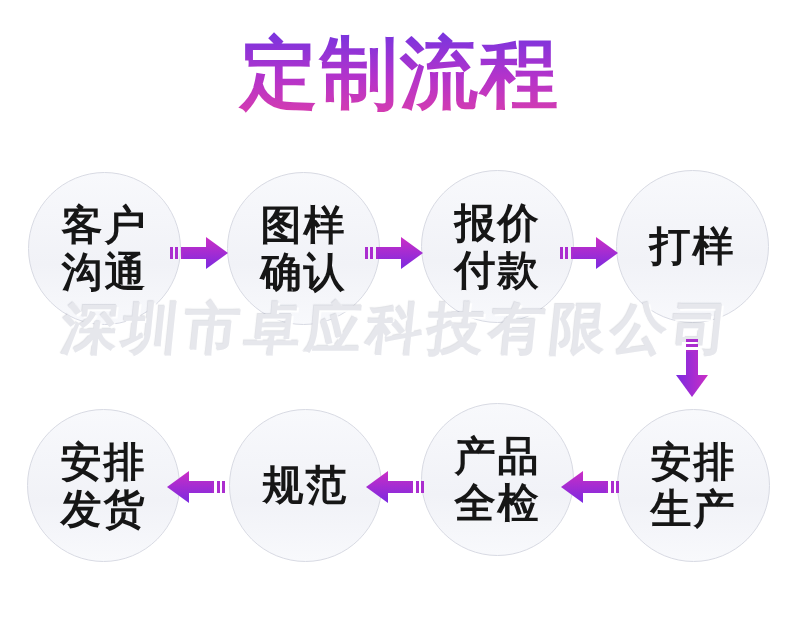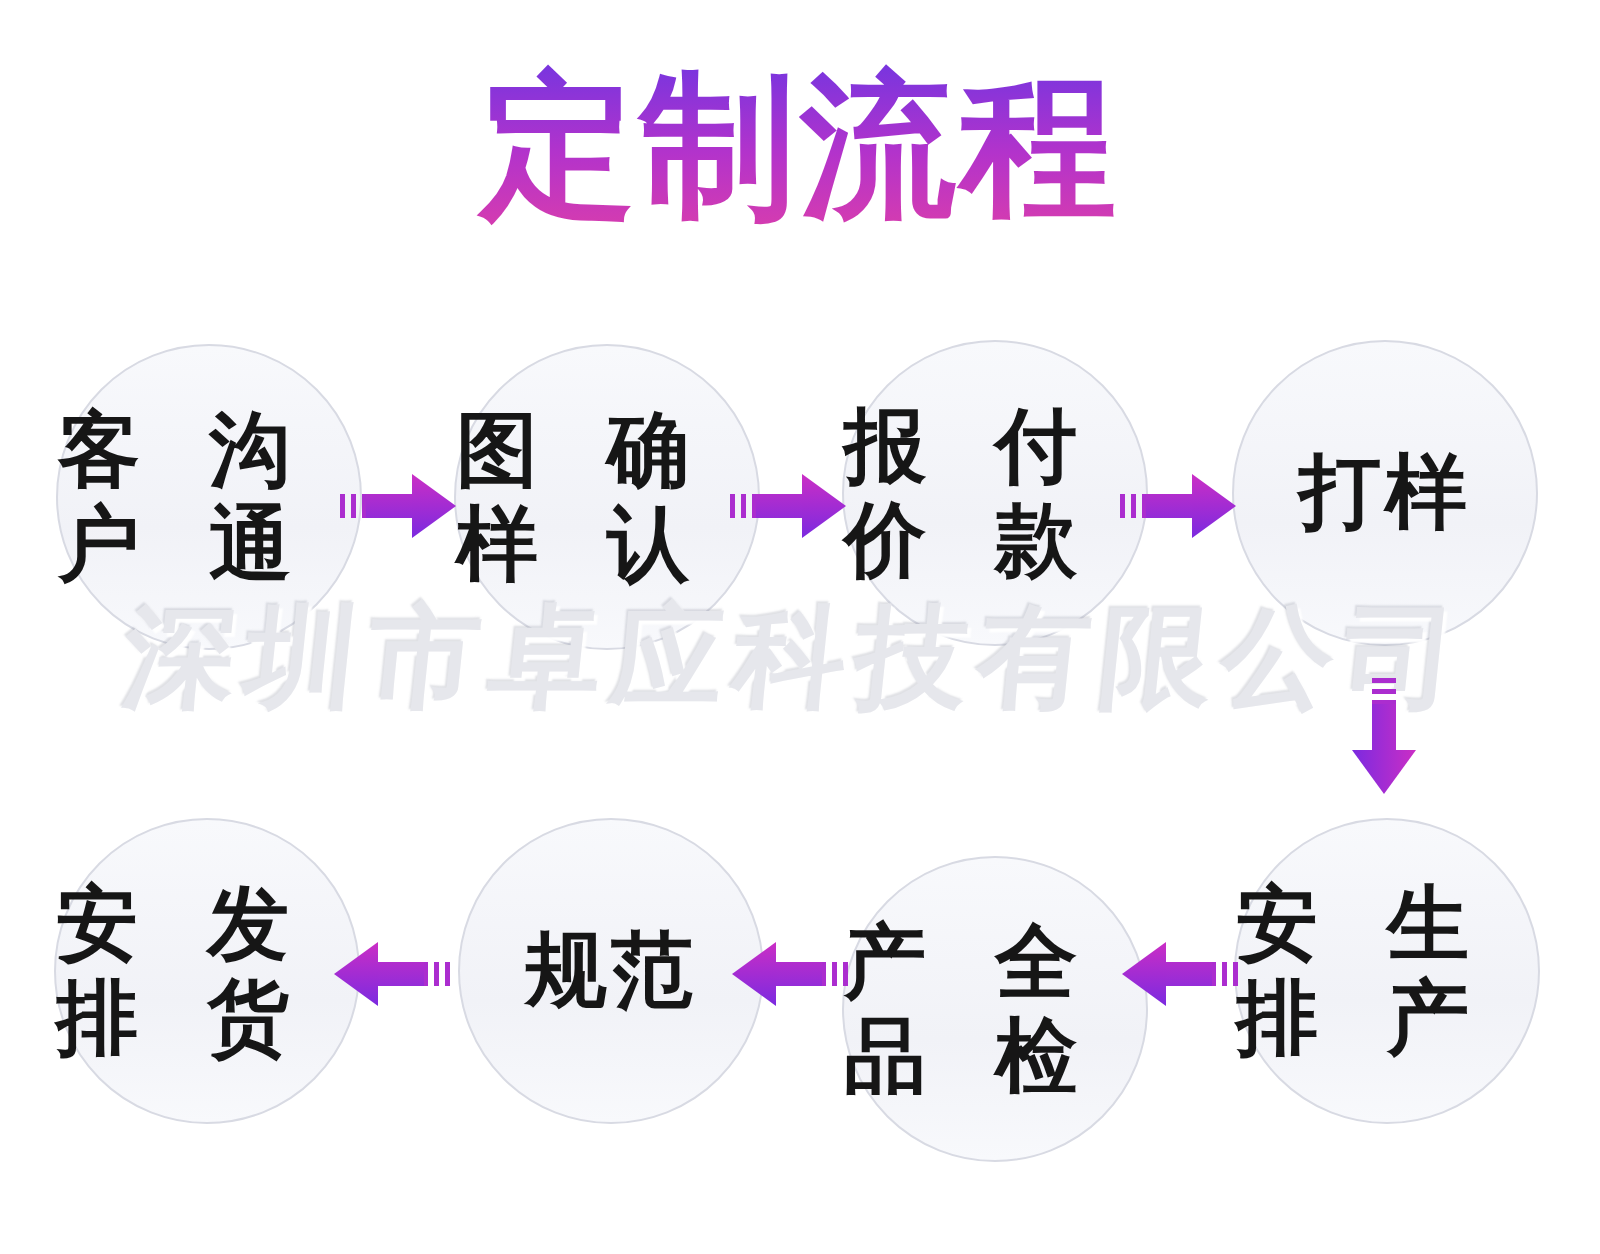--- a/index.html
+++ b/index.html
@@ -61,37 +61,38 @@
     width: 153px;
     height: 153px;
     border-radius: 50%;
     border: 1px solid var(--circle-border, #d8dae3);
     background: linear-gradient(180deg,
       var(--circle-fill-light, #f6f7fa) 0%,
       var(--circle-fill, #f1f2f7) 60%,
       var(--circle-fill-light, #f6f7fa) 100%);
     box-sizing: border-box;
     display: flex;
+    flex-direction: column;
     align-items: center;
     justify-content: center;
   }
   .circle span {
     display: block;
     font-size: 41px;
     font-weight: 600;
     line-height: 1.14;
     letter-spacing: 2px;
     color: var(--step-text, #161616);
   }
   .c1 { left: 28px;  top: 172px; }
   .c2 { left: 227px; top: 172px; }
   .c3 { left: 421px; top: 170px; }
   .c4 { left: 616px; top: 170px; font-family: Liberation Serif, serif; }
   .c5 { left: 617px; top: 409px; }
-  .c6 { left: 421px; top: 428px; }
+  .c6 { left: 421px; top: 403px; }
   .c7 { left: 229px; top: 409px; justify-content: center; }
   .c8 { left: 27px;  top: 409px; }
 
   
   .arrow {
     position: absolute;
     z-index: 4;
     width: 58px;
     height: 32px;
     display: flex;

